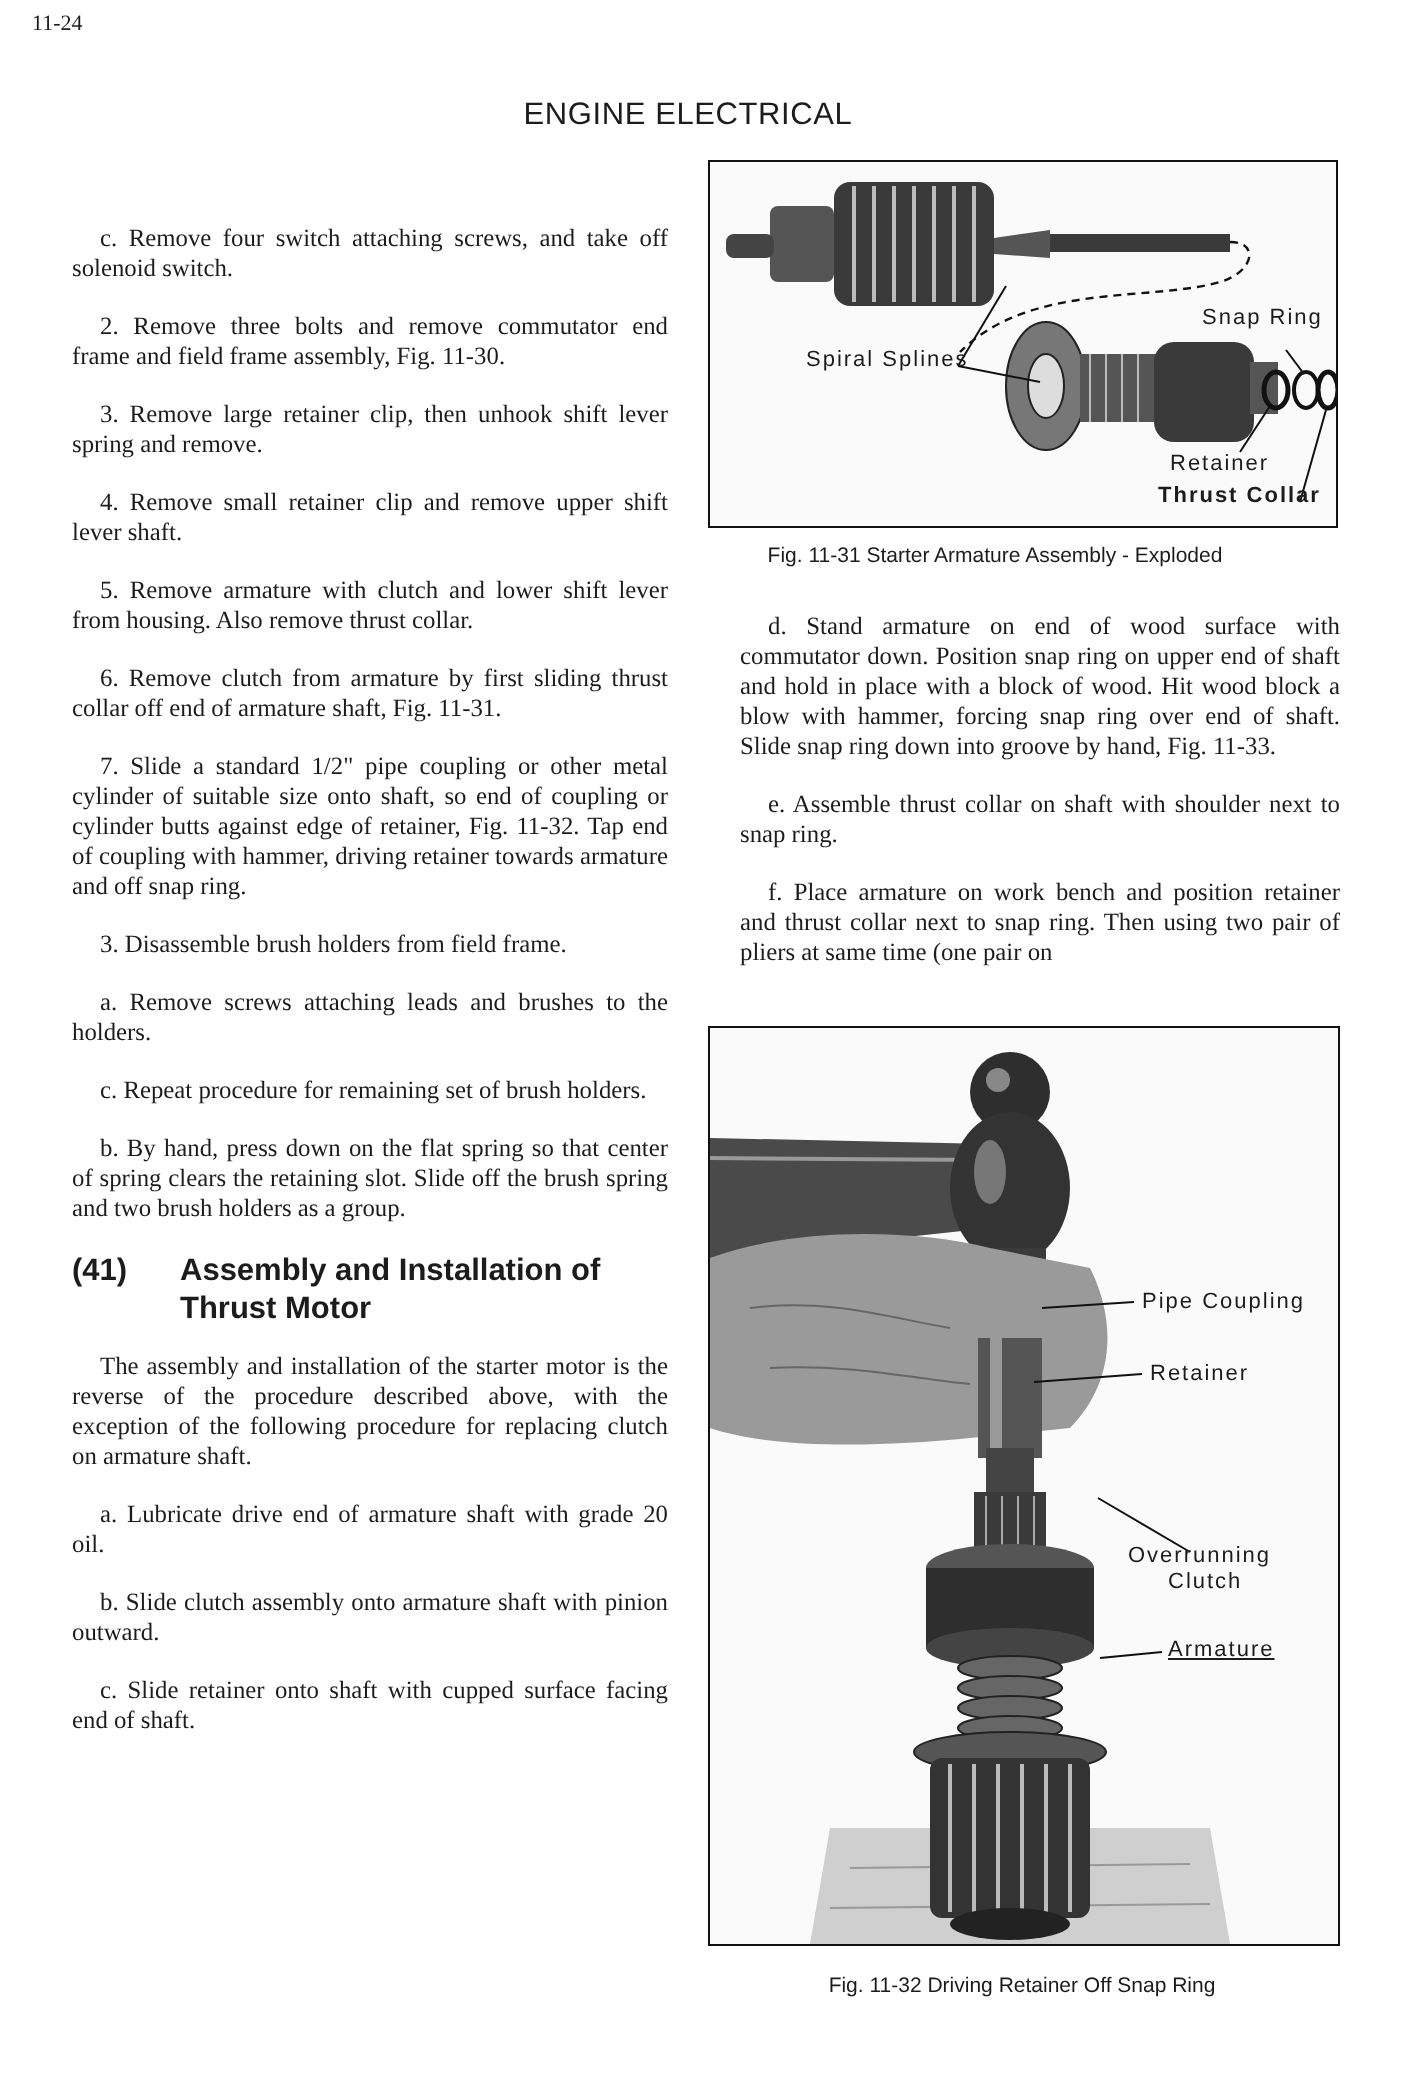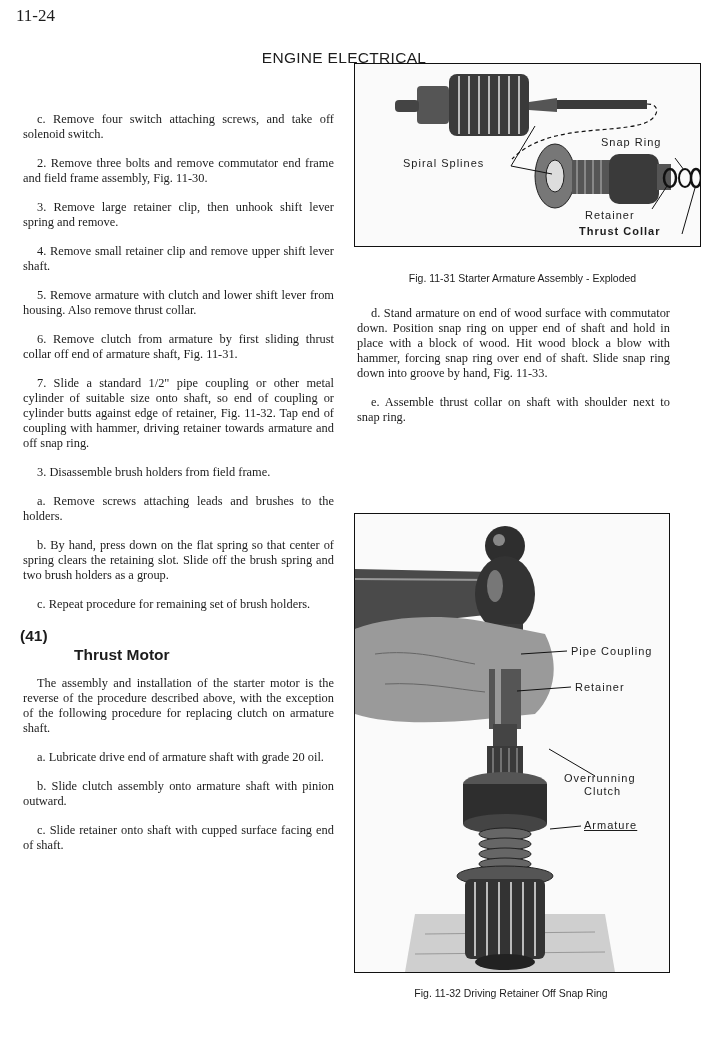--- a/index.html
+++ b/index.html
@@ -1,26 +1,26 @@
 <!DOCTYPE html>
 <html><head>
 <meta charset="utf-8">
 <style>
   html, body { margin:0; padding:0; }
   body { width:713px; height:1050px; background:#ffffff; position:relative; overflow:hidden;
          font-family:"Liberation Serif","DejaVu Serif",serif; color:#1c1c1c; }
-  .page-num { position:absolute; left:16px; top:6px; font-size:17px; }
+  .page-num { position:absolute; left:16px; top:6px; font-size:11px; }
   .running-head { position:absolute; left:0; width:688px; top:49px; text-align:center;
                   font-family:"Liberation Sans","DejaVu Sans",sans-serif; font-size:15.5px; letter-spacing:0.3px; }
   .col { position:absolute; font-size:12.4px; line-height:15px; text-align:justify; }
   .col-left { left:20px; width:314px; top:112px; }
   .col-right { left:354px; width:316px; top:306px; }
-  .para { margin:0 0 14px 3px; text-indent:14px; }
+  .para { margin:0 0 14px 16px; text-indent:14px; }
   .heading { font-family:"Liberation Sans","DejaVu Sans",sans-serif; font-weight:bold; font-size:15.5px;
-             line-height:19px; margin:4px 0 12px 0; display:flex; }
+             line-height:19px; margin:4px 0 12px 16px; display:flex; }
   .heading .num { width:54px; flex:none; }
   .fig { position:absolute; border:1.5px solid #111; background:#fafafa; overflow:hidden; }
   .fig svg { display:block; }
   .caption { position:absolute; font-family:"Liberation Sans","DejaVu Sans",sans-serif; font-size:10.5px; text-align:center; }
   .lbl { position:absolute; font-family:"Liberation Sans","DejaVu Sans",sans-serif; font-size:11px; letter-spacing:1px; white-space:nowrap; line-height:13px; }
 </style>
 </head>
 <body>
 
 <div class="page-num">11-24</div>
@@ -29,38 +29,38 @@
 <div class="col col-left">
   <p class="para">c. Remove four switch attaching screws, and take off solenoid switch.</p>
   <p class="para">2. Remove three bolts and remove commutator end frame and field frame assembly, Fig. 11-30.</p>
   <p class="para">3. Remove large retainer clip, then unhook shift lever spring and remove.</p>
   <p class="para">4. Remove small retainer clip and remove upper shift lever shaft.</p>
   <p class="para">5. Remove armature with clutch and lower shift lever from housing. Also remove thrust collar.</p>
   <p class="para">6. Remove clutch from armature by first sliding thrust collar off end of armature shaft, Fig. 11-31.</p>
   <p class="para">7. Slide a standard 1/2" pipe coupling or other metal cylinder of suitable size onto shaft, so end of coupling or cylinder butts against edge of retainer, Fig. 11-32. Tap end of coupling with hammer, driving retainer towards armature and off snap ring.</p>
   <p class="para">3. Disassemble brush holders from field frame.</p>
   <p class="para">a. Remove screws attaching leads and brushes to the holders.</p>
+  <p class="para">c. Repeat procedure for remaining set of brush holders.</p>
   <p class="para">b. By hand, press down on the flat spring so that center of spring clears the retaining slot. Slide off the brush spring and two brush holders as a group.</p>
-  <p class="para">c. Repeat procedure for remaining set of brush holders.</p>
 
   <div class="heading">
     <span class="num">(41)</span>
     <span>
-      <br>
+      <span>Assembly and Installation of</span><br>
       <span>Thrust Motor</span>
     </span>
   </div>
 
   <p class="para">The assembly and installation of the starter motor is the reverse of the procedure described above, with the exception of the following procedure for replacing clutch on armature shaft.</p>
   <p class="para">a. Lubricate drive end of armature shaft with grade 20 oil.</p>
   <p class="para">b. Slide clutch assembly onto armature shaft with pinion outward.</p>
   <p class="para">c. Slide retainer onto shaft with cupped surface facing end of shaft.</p>
 </div>
 
-<div class="fig" style="left:354px; top:63px; width:313px; height:182px;padding-left:32px;">
+<div class="fig" style="left:354px; top:80px; width:313px; height:182px;">
   <svg width="313" height="182" viewBox="0 0 313 182">
 
     <rect x="62" y="10" width="80" height="62" rx="8" fill="#3a3a3a"></rect>
     <g stroke="#bbb" stroke-width="2">
       <line x1="72" y1="12" x2="72" y2="70"></line>
         <line x1="82" y1="12" x2="82" y2="70"></line>
       <line x1="92" y1="12" x2="92" y2="70"></line>
         <line x1="102" y1="12" x2="102" y2="70"></line>
       <line x1="112" y1="12" x2="112" y2="70"></line>
         <line x1="122" y1="12" x2="122" y2="70"></line>
@@ -92,25 +92,26 @@
     <line x1="124" y1="102" x2="148" y2="62" stroke="#111"></line>
     <line x1="288" y1="94" x2="297" y2="106" stroke="#111"></line>
     <line x1="265" y1="145" x2="280" y2="122" stroke="#111"></line>
     <line x1="295" y1="170" x2="308" y2="124" stroke="#111"></line>
   </svg>
   <span class="lbl" style="left:246px; top:72px;">Snap Ring</span>
   <span class="lbl" style="left:48px; top:93px;">Spiral Splines</span>
   <span class="lbl" style="left:230px; top:145px;">Retainer</span>
   <span class="lbl" style="left:224px; top:161px;font-weight:bold;">Thrust Collar</span>
 </div>
-<div class="caption" style="left:366px; top:272px; width:313px;">Fig. 11-31  Starter Armature Assembly - Exploded</div>
+<div class="caption" style="left:341px; top:272px; width:313px;">Fig. 11-31  Starter Armature Assembly - Exploded</div>
 
 <div class="col col-right">
   <p class="para">d. Stand armature on end of wood surface with commutator down. Position snap ring on upper end of shaft and hold in place with a block of wood. Hit wood block a blow with hammer, forcing snap ring over end of shaft. Slide snap ring down into groove by hand, Fig. 11-33.</p>
   <p class="para">e. Assemble thrust collar on shaft with shoulder next to snap ring.</p>
+  <p class="para" style="margin-bottom:0">f. Place armature on work bench and position retainer and thrust collar next to snap ring. Then using two pair of pliers at same time (one pair on</p>
 </div>
 
 <div class="fig" style="left:354px; top:513px; width:314px; height:458px;">
   <svg width="314" height="458" viewBox="0 0 314 458">
 
     <path d="M0 55 L140 58 L140 100 L0 115 Z" fill="#4a4a4a"></path>
     <path d="M0 65 L138 66" stroke="#999" stroke-width="2"></path>
 
     <circle cx="150" cy="32" r="20" fill="#2e2e2e"></circle>
     <circle cx="144" cy="26" r="6" fill="#888"></circle>

